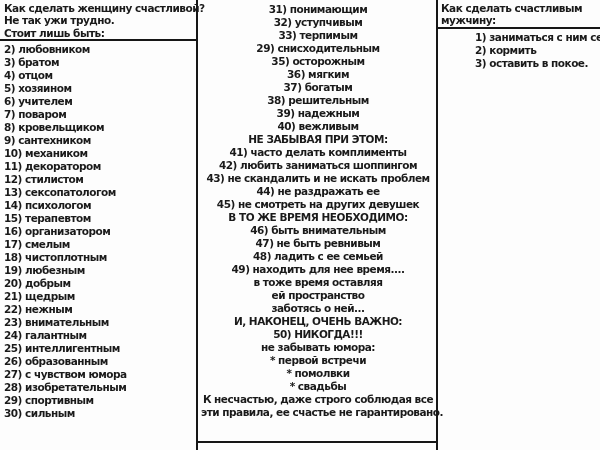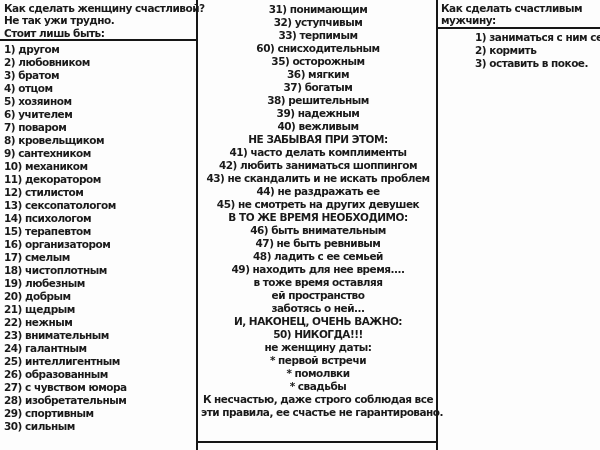--- a/index.html
+++ b/index.html
@@ -33,21 +33,20 @@
 </style>
 </head>
 <body style="background: rgb(253, 253, 253); color: rgb(26, 26, 26);">
 
 <div class="block hdr-l" id="col1-header">
   <div class="line">Как сделать женщину счастливой?</div>
   <div class="line">Не так ужи трудно.</div>
   <div class="line">Стоит лишь быть:</div>
 </div>
 <div class="block" id="col1-items">
-    <div class="line">1) другом</div>
     <div class="line">2) любовником</div>
     <div class="line">3) братом</div>
     <div class="line">4) отцом</div>
     <div class="line">5) хозяином</div>
     <div class="line">6) учителем</div>
     <div class="line">7) поваром</div>
     <div class="line">8) кровельщиком</div>
     <div class="line">9) сантехником</div>
     <div class="line">10) механиком</div>
     <div class="line">11) декоратором</div>
@@ -69,21 +68,21 @@
     <div class="line">27) с чувством юмора</div>
     <div class="line">28) изобретательным</div>
     <div class="line">29) спортивным</div>
     <div class="line">30) сильным</div>
   </div>
 
 <div class="block" id="col2-lines">
     <div class="line">31) понимающим</div>
     <div class="line">32) уступчивым</div>
     <div class="line">33) терпимым</div>
-    <div class="line">60) снисходительным</div>
+    <div class="line">29) снисходительным</div>
     <div class="line">35) осторожным</div>
     <div class="line">36) мягким</div>
     <div class="line">37) богатым</div>
     <div class="line">38) решительным</div>
     <div class="line">39) надежным</div>
     <div class="line">40) вежливым</div>
     <div class="line">НЕ ЗАБЫВАЯ ПРИ ЭТОМ:</div>
     <div class="line">41) часто делать комплименты</div>
     <div class="line">42) любить заниматься шоппингом</div>
     <div class="line">43) не скандалить и не искать проблем</div>
@@ -92,21 +91,21 @@
     <div class="line">В ТО ЖЕ ВРЕМЯ НЕОБХОДИМО:</div>
     <div class="line">46) быть внимательным</div>
     <div class="line">47) не быть ревнивым</div>
     <div class="line">48) ладить с ее семьей</div>
     <div class="line">49) находить для нее время....</div>
     <div class="line">в тоже время оставляя</div>
     <div class="line">ей пространство</div>
     <div class="line">заботясь о ней...</div>
     <div class="line">И, НАКОНЕЦ, ОЧЕНЬ ВАЖНО:</div>
     <div class="line">50) НИКОГДА!!!</div>
-    <div class="line">не женщину даты:</div>
+    <div class="line">не забывать юмора:</div>
     <div class="line">* первой встречи</div>
     <div class="line">* помолвки</div>
     <div class="line">* свадьбы</div>
     <div class="line">К несчастью, даже строго соблюдая все</div>
     <div class="line">эти правила, ее счастье не гарантировано.</div>
   </div>
 
 <div class="block hdr-r" id="col3-header">
   <div class="line">Как сделать счастливым</div>
   <div class="line">мужчину:</div>

